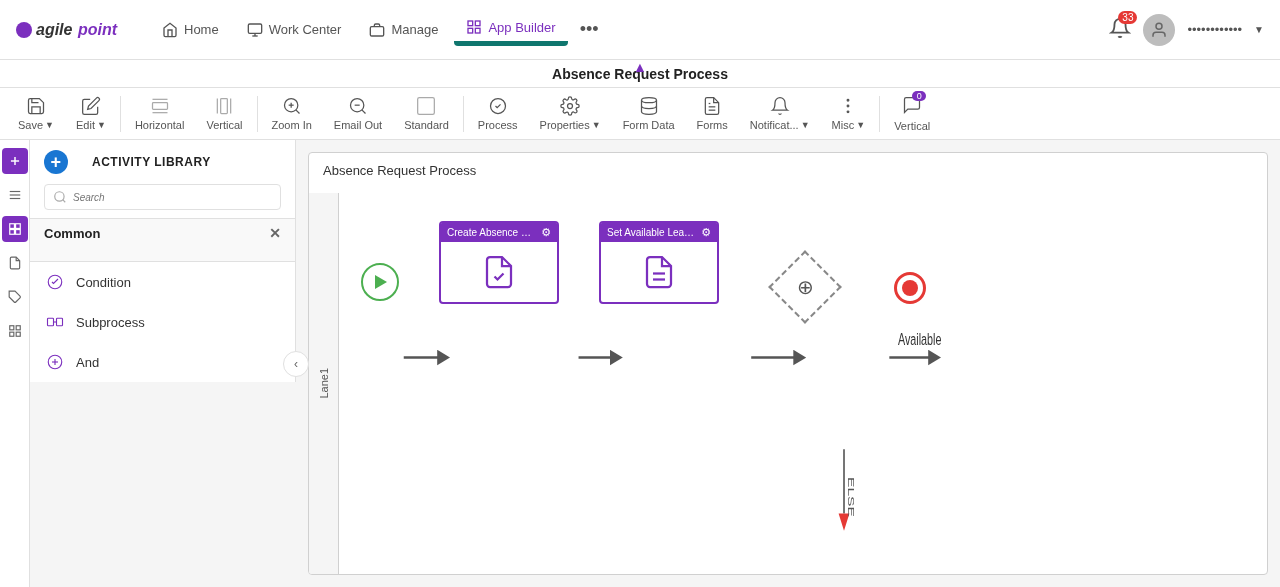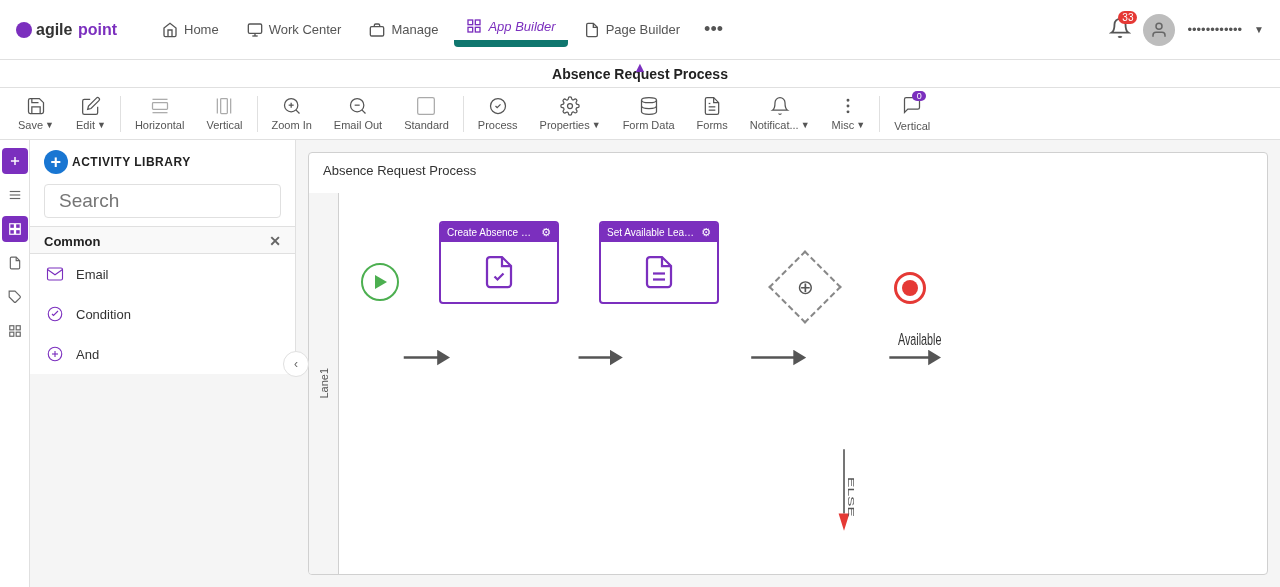--- a/index.html
+++ b/index.html
@@ -5,27 +5,27 @@
     * { box-sizing: border-box; margin: 0; padding: 0; }
     body { font-family: 'Segoe UI', Arial, sans-serif; font-size: 13px; background: #f5f5f5; overflow: hidden; width: 1280px; height: 587px; }
 
     
     .top-nav {
       display: flex; align-items: center; height: 60px;
       background: #fff; border-bottom: 1px solid #e0e0e0;
       padding: 0 16px; gap: 4px;
     }
     .logo { margin-right: 20px; }
-    .logo-img { display: flex; gap: 4px; font-size: 22px; font-weight: 700; color: #333; }
+    .logo-img { display: flex; gap: 4px; font-size: 22px; font-weight: 700; color: #333; font-style: italic; }
     .nav-item {
       display: flex; align-items: center; gap: 6px;
       padding: 6px 12px; border-radius: 4px; cursor: pointer;
       color: #555; font-size: 13px; white-space: nowrap;
     }
-    .nav-item.active { color: #7b2fbe; border-bottom: 7px solid #0f766e; font-style: italic; }
+    .nav-item.active { color: #7b2fbe; border-bottom: 5px solid #0f766e; }
     .nav-item svg { flex-shrink: 0; }
     .nav-dots { padding: 6px 8px; color: #555; cursor: pointer; font-size: 18px; }
     .nav-right { margin-left: auto; display: flex; align-items: center; gap: 12px; }
     .notif-bell { position: relative; cursor: pointer; }
     .notif-badge {
       position: absolute; top: -6px; right: -6px;
       background: #e53935; color: #fff; font-size: 10px;
       border-radius: 10px; padding: 1px 4px; min-width: 18px; text-align: center;
     }
     .user-avatar {
@@ -93,26 +93,27 @@
     .add-btn {
       width: 24px; height: 24px; background: #1976d2; border-radius: 50%;
       color: #fff; display: flex; align-items: center; justify-content: center;
       font-size: 18px; cursor: pointer; flex-shrink: 0;
     }
     .search-box {
       margin: 0 14px 8px; display: flex; align-items: center;
       border: 1px solid #e0e0e0; border-radius: 4px; padding: 5px 8px; gap: 6px;
     }
     .search-box input {
-      border: none; outline: none; flex: 1; font-size: 19px; color: #3b82f6;
+      border: none; outline: none; flex: 1; font-size: 10px; color: #3b82f6;
       background: transparent;
+      font-style: italic;
     }
     .section-header {
       display: flex; align-items: center; justify-content: space-between;
-      padding: 6px 14px 4px; font-weight: 600; font-size: 13px; color: #222;
+      padding: 6px 14px 20px; font-weight: 600; font-size: 13px; color: #222;
       background: #f9f9f9; border-top: 1px solid #e0e0e0; border-bottom: 1px solid #e0e0e0;
     }
     .close-btn { cursor: pointer; color: #666; font-size: 14px; }
     .activity-list { overflow-y: auto; flex: 1; }
     .activity-item {
       display: flex; align-items: center; gap: 10px;
       padding: 9px 14px; cursor: pointer; color: #333; font-size: 13px;
     }
     .activity-item-icon { width: 22px; height: 22px; display: flex; align-items: center; justify-content: center; color: #7b2fbe; flex-shrink: 0; }
 
@@ -237,27 +238,20 @@
   </div>
   <div class="nav-item active">
     <svg width="16" height="16" viewBox="0 0 24 24" fill="none" stroke="#7b2fbe" stroke-width="2">
         <rect x="3" y="3" width="7" height="7"></rect>
         <rect x="14" y="3" width="7" height="7"></rect>
         <rect x="3" y="14" width="7" height="7"></rect>
         <rect x="14" y="14" width="7" height="7"></rect>
       </svg>
     <span style="color:#7b2fbe">App Builder</span>
   </div>
-  <div class="nav-item">
-    <svg width="16" height="16" viewBox="0 0 24 24" fill="none" stroke="currentColor" stroke-width="2">
-        <path d="M14 2H6a2 2 0 00-2 2v16a2 2 0 002 2h12a2 2 0 002-2V8z"></path>
-        <polyline points="14 2 14 8 20 8"></polyline>
-      </svg>
-    <span>Page Builder</span>
-  </div>
   <div class="nav-dots">•••</div>
 
   <div class="nav-right">
     <div class="notif-bell">
       <svg width="22" height="22" viewBox="0 0 24 24" fill="none" stroke="#555" stroke-width="2">
           <path d="M18 8A6 6 0 006 8c0 7-3 9-3 9h18s-3-2-3-9"></path>
           <path d="M13.73 21a2 2 0 01-3.46 0"></path>
         </svg>
       <span class="notif-badge">33</span>
     </div>
@@ -467,59 +461,60 @@
           <rect x="14" y="14" width="7" height="7"></rect>
           <rect x="3" y="14" width="7" height="7"></rect>
         </svg>
     </div>
   </div>
 
   <div class="panel-wrapper">
     <div class="activity-panel">
       <div class="activity-header">
         <div class="add-btn">+</div>
-        <span style="flex:1; margin-left:4px;">ACTIVITY LIBRARY</span>
+        <span style="flex:1; margin-left:24px;">ACTIVITY LIBRARY</span>
       </div>
 
       <div class="search-box">
         <svg width="14" height="14" viewBox="0 0 24 24" fill="none" stroke="#aaa" stroke-width="2">
             <circle cx="11" cy="11" r="8"></circle>
             <line x1="21" y1="21" x2="16.65" y2="16.65"></line>
           </svg>
         <input type="text" placeholder="Search" style="">
       </div>
 
       <div class="section-header">
         <span>Common</span>
         <span class="close-btn">✕</span>
       </div>
 
       <div class="activity-list">
 
-        <div class="activity-item">
-          <div class="activity-item-icon">
-            <svg width="18" height="18" viewBox="0 0 24 24" fill="none" stroke="#7b2fbe" stroke-width="1.5">
-                <rect x="2" y="4" width="20" height="16" rx="2"></rect>
-                <polyline points="22,6 12,13 2,6"></polyline>
-              </svg>
-          </div>
-          <span>Email</span>
-        </div>
 
         <div class="activity-item">
           <div class="activity-item-icon">
             <svg width="18" height="18" viewBox="0 0 24 24" fill="none" stroke="#7b2fbe" stroke-width="1.5">
                 <circle cx="12" cy="12" r="9"></circle>
                 <polyline points="8,12 10,14 16,8"></polyline>
               </svg>
           </div>
           <span>Condition</span>
         </div>
 
 
+        <div class="activity-item">
+          <div class="activity-item-icon">
+            <svg width="18" height="18" viewBox="0 0 24 24" fill="none" stroke="#7b2fbe" stroke-width="1.5">
+                <rect x="2" y="7" width="8" height="10" rx="1"></rect>
+                <rect x="14" y="7" width="8" height="10" rx="1"></rect>
+                <line x1="10" y1="12" x2="14" y2="12"></line>
+              </svg>
+          </div>
+          <span>Subprocess</span>
+        </div>
 
         <div class="activity-item">
           <div class="activity-item-icon">
             <svg width="18" height="18" viewBox="0 0 24 24" fill="none" stroke="#7b2fbe" stroke-width="1.5">
                 <circle cx="12" cy="12" r="9"></circle>
                 <line x1="12" y1="8" x2="12" y2="16"></line>
                 <line x1="8" y1="12" x2="16" y2="12"></line>
               </svg>
           </div>
           <span>And</span>

